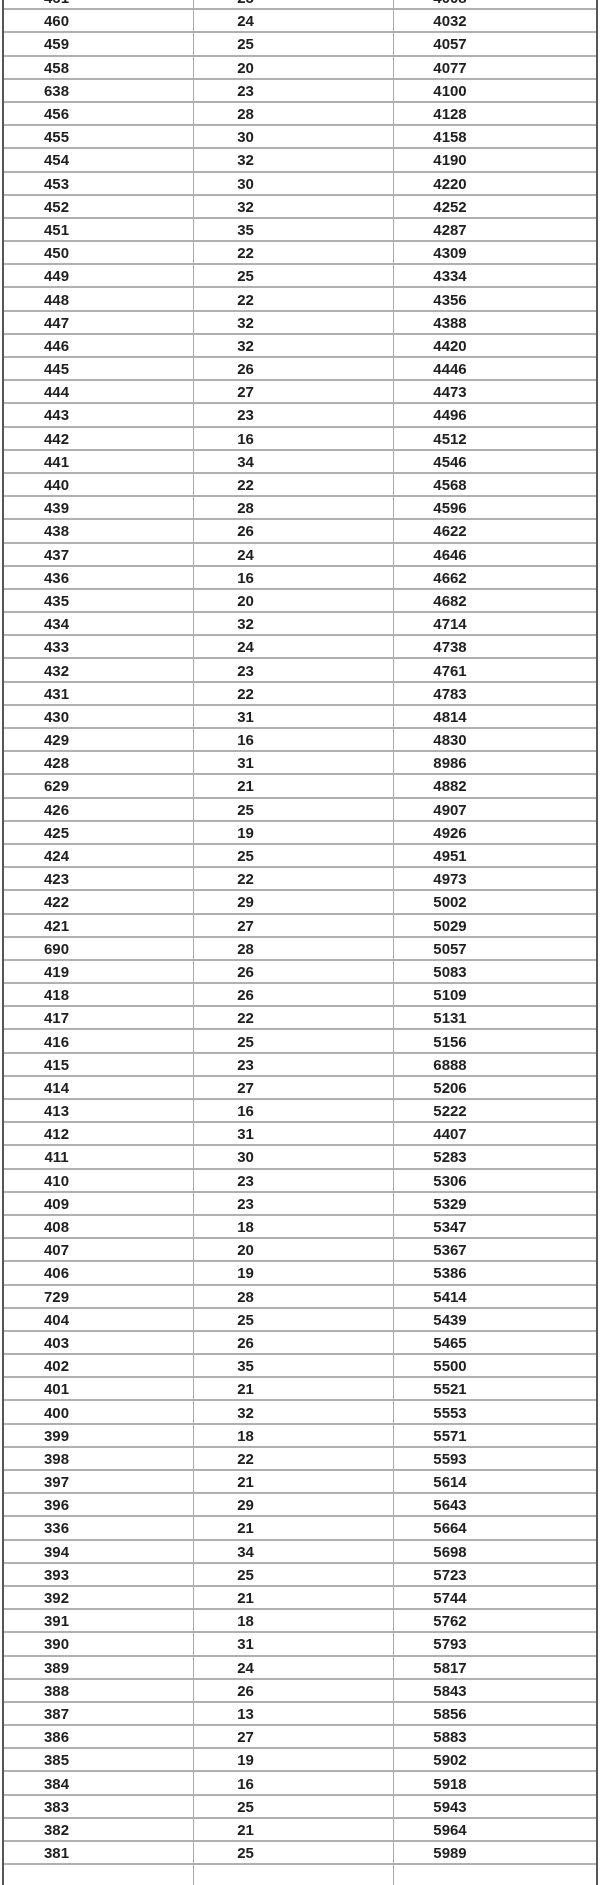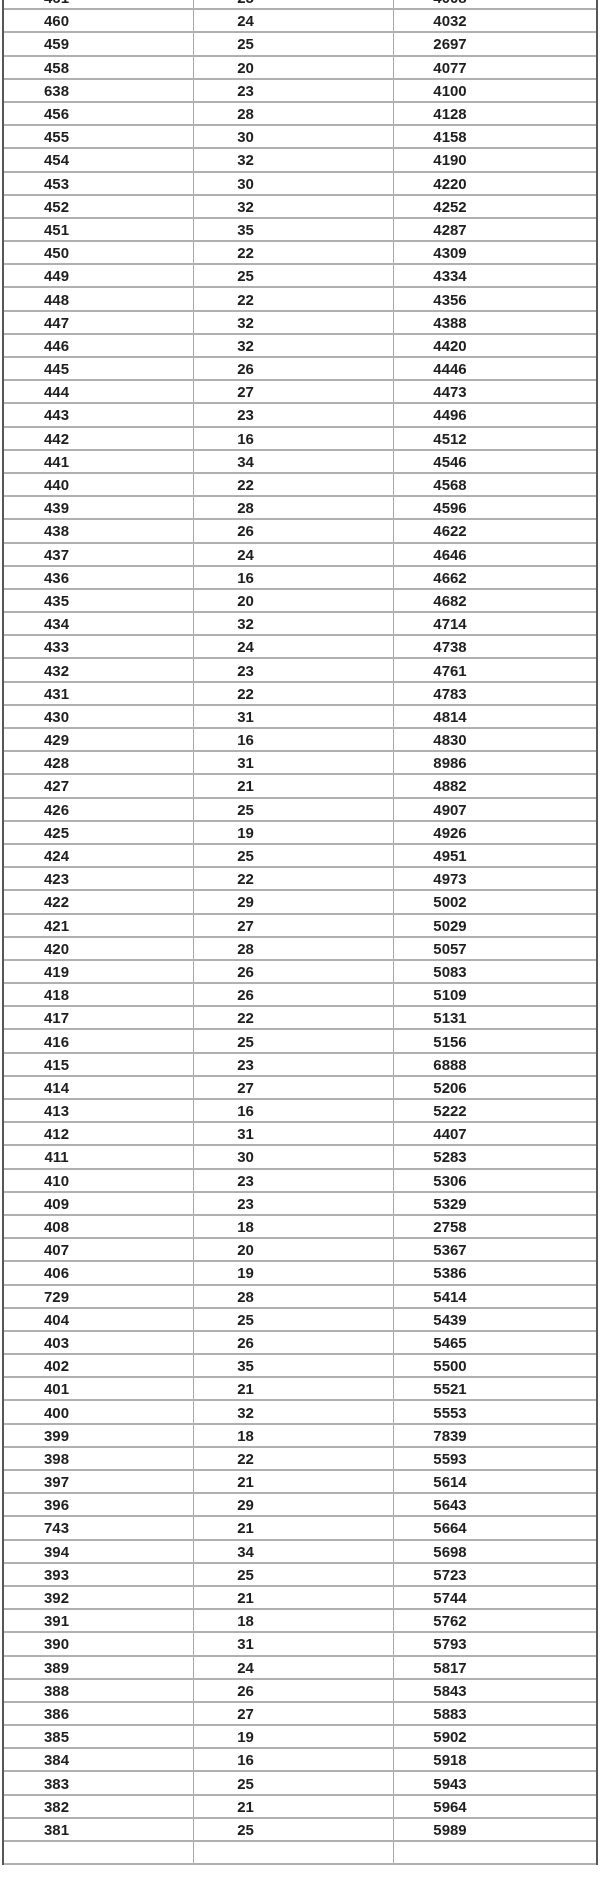--- a/index.html
+++ b/index.html
@@ -52,21 +52,21 @@
       <div class="cell c3">4008</div>
     </div>
     <div class="row">
       <div class="cell c1">460</div>
       <div class="cell c2">24</div>
       <div class="cell c3">4032</div>
     </div>
     <div class="row">
       <div class="cell c1">459</div>
       <div class="cell c2">25</div>
-      <div class="cell c3">2697</div>
+      <div class="cell c3">4057</div>
     </div>
     <div class="row">
       <div class="cell c1">458</div>
       <div class="cell c2">20</div>
       <div class="cell c3">4077</div>
     </div>
     <div class="row">
       <div class="cell c1">638</div>
       <div class="cell c2">23</div>
       <div class="cell c3">4100</div>
@@ -210,21 +210,21 @@
       <div class="cell c1">429</div>
       <div class="cell c2">16</div>
       <div class="cell c3">4830</div>
     </div>
     <div class="row">
       <div class="cell c1">428</div>
       <div class="cell c2">31</div>
       <div class="cell c3">8986</div>
     </div>
     <div class="row">
-      <div class="cell c1">427</div>
+      <div class="cell c1">629</div>
       <div class="cell c2">21</div>
       <div class="cell c3">4882</div>
     </div>
     <div class="row">
       <div class="cell c1">426</div>
       <div class="cell c2">25</div>
       <div class="cell c3">4907</div>
     </div>
     <div class="row">
       <div class="cell c1">425</div>
@@ -245,21 +245,21 @@
       <div class="cell c1">422</div>
       <div class="cell c2">29</div>
       <div class="cell c3">5002</div>
     </div>
     <div class="row">
       <div class="cell c1">421</div>
       <div class="cell c2">27</div>
       <div class="cell c3">5029</div>
     </div>
     <div class="row">
-      <div class="cell c1">420</div>
+      <div class="cell c1">690</div>
       <div class="cell c2">28</div>
       <div class="cell c3">5057</div>
     </div>
     <div class="row">
       <div class="cell c1">419</div>
       <div class="cell c2">26</div>
       <div class="cell c3">5083</div>
     </div>
     <div class="row">
       <div class="cell c1">418</div>
@@ -307,21 +307,21 @@
       <div class="cell c3">5306</div>
     </div>
     <div class="row">
       <div class="cell c1">409</div>
       <div class="cell c2">23</div>
       <div class="cell c3">5329</div>
     </div>
     <div class="row">
       <div class="cell c1">408</div>
       <div class="cell c2">18</div>
-      <div class="cell c3">2758</div>
+      <div class="cell c3">5347</div>
     </div>
     <div class="row">
       <div class="cell c1">407</div>
       <div class="cell c2">20</div>
       <div class="cell c3">5367</div>
     </div>
     <div class="row">
       <div class="cell c1">406</div>
       <div class="cell c2">19</div>
       <div class="cell c3">5386</div>
@@ -352,39 +352,39 @@
       <div class="cell c3">5521</div>
     </div>
     <div class="row">
       <div class="cell c1">400</div>
       <div class="cell c2">32</div>
       <div class="cell c3">5553</div>
     </div>
     <div class="row">
       <div class="cell c1">399</div>
       <div class="cell c2">18</div>
-      <div class="cell c3">7839</div>
+      <div class="cell c3">5571</div>
     </div>
     <div class="row">
       <div class="cell c1">398</div>
       <div class="cell c2">22</div>
       <div class="cell c3">5593</div>
     </div>
     <div class="row">
       <div class="cell c1">397</div>
       <div class="cell c2">21</div>
       <div class="cell c3">5614</div>
     </div>
     <div class="row">
       <div class="cell c1">396</div>
       <div class="cell c2">29</div>
       <div class="cell c3">5643</div>
     </div>
     <div class="row">
-      <div class="cell c1">743</div>
+      <div class="cell c1">336</div>
       <div class="cell c2">21</div>
       <div class="cell c3">5664</div>
     </div>
     <div class="row">
       <div class="cell c1">394</div>
       <div class="cell c2">34</div>
       <div class="cell c3">5698</div>
     </div>
     <div class="row">
       <div class="cell c1">393</div>
@@ -410,20 +410,25 @@
       <div class="cell c1">389</div>
       <div class="cell c2">24</div>
       <div class="cell c3">5817</div>
     </div>
     <div class="row">
       <div class="cell c1">388</div>
       <div class="cell c2">26</div>
       <div class="cell c3">5843</div>
     </div>
     <div class="row">
+      <div class="cell c1">387</div>
+      <div class="cell c2">13</div>
+      <div class="cell c3">5856</div>
+    </div>
+    <div class="row">
       <div class="cell c1">386</div>
       <div class="cell c2">27</div>
       <div class="cell c3">5883</div>
     </div>
     <div class="row">
       <div class="cell c1">385</div>
       <div class="cell c2">19</div>
       <div class="cell c3">5902</div>
     </div>
     <div class="row">

